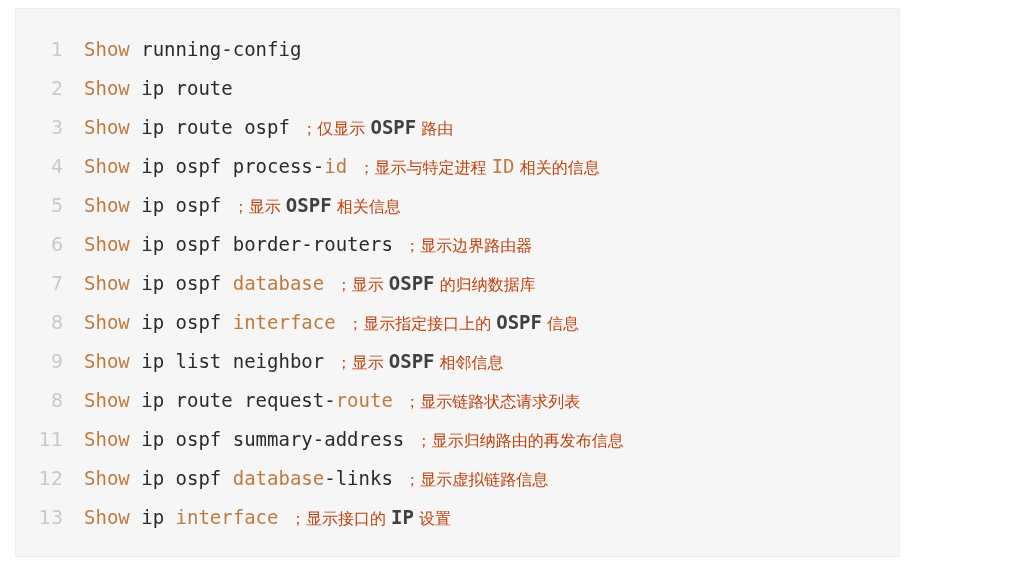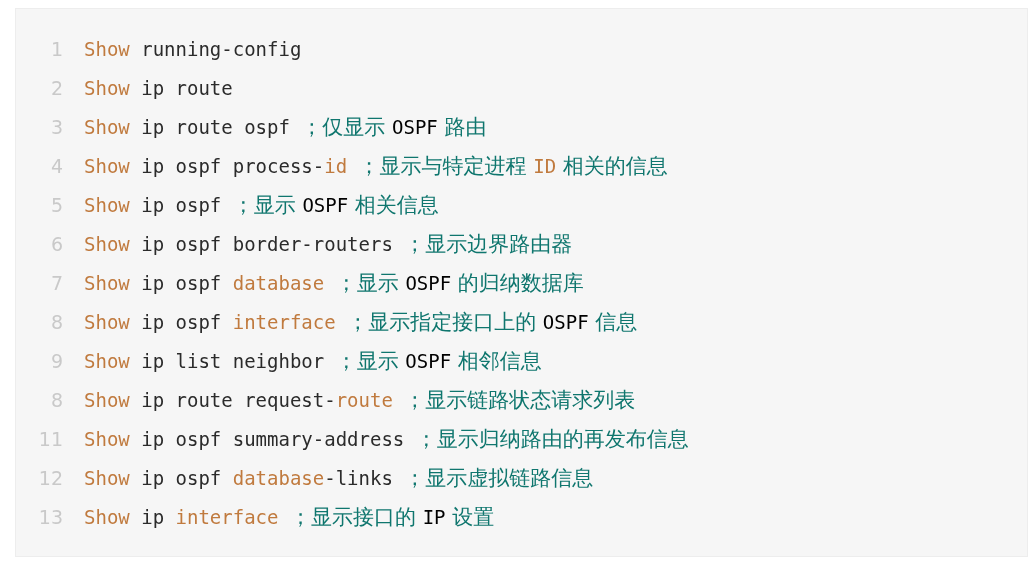--- a/index.html
+++ b/index.html
@@ -7,21 +7,21 @@
       padding: 0;
       background: #ffffff;
       width: 1033px;
       height: 564px;
       overflow: hidden;
     }
     .code-block {
       position: absolute;
       left: 15px;
       top: 8px;
-      width: 1013px;
+      width: 885px;
       height: 549px;
       background: #f6f6f6;
       border: 1px solid #ededed;
       box-sizing: border-box;
     }
     .code-lines {
       position: absolute;
       left: 0;
       top: 21px;
       margin: 0;
@@ -45,27 +45,28 @@
       font-family: "DejaVu Sans", "Liberation Sans", sans-serif;
       font-size: 19px;
     }
     .kw {
       color: #c07a3e;
     }
     .cmd {
       color: #2b2b2b;
     }
     .cmt {
-      color: #0f766e;
+      color: #c2410c;
       font-family: "DejaVu Sans", "Liberation Sans", sans-serif;
-      font-size: 21px;
+      font-size: 16px;
     }
     .cmt-code {
-      color: #000000;
+      color: #404040;
       font-family: "DejaVu Sans Mono", "Liberation Mono", monospace;
+      font-weight: bold;
     }
     .cmt-kw {
       color: #c07a3e;
       font-family: "DejaVu Sans Mono", "Liberation Mono", monospace;
     }
   </style>
 </head>
 <body>
 
 <div class="code-block">

